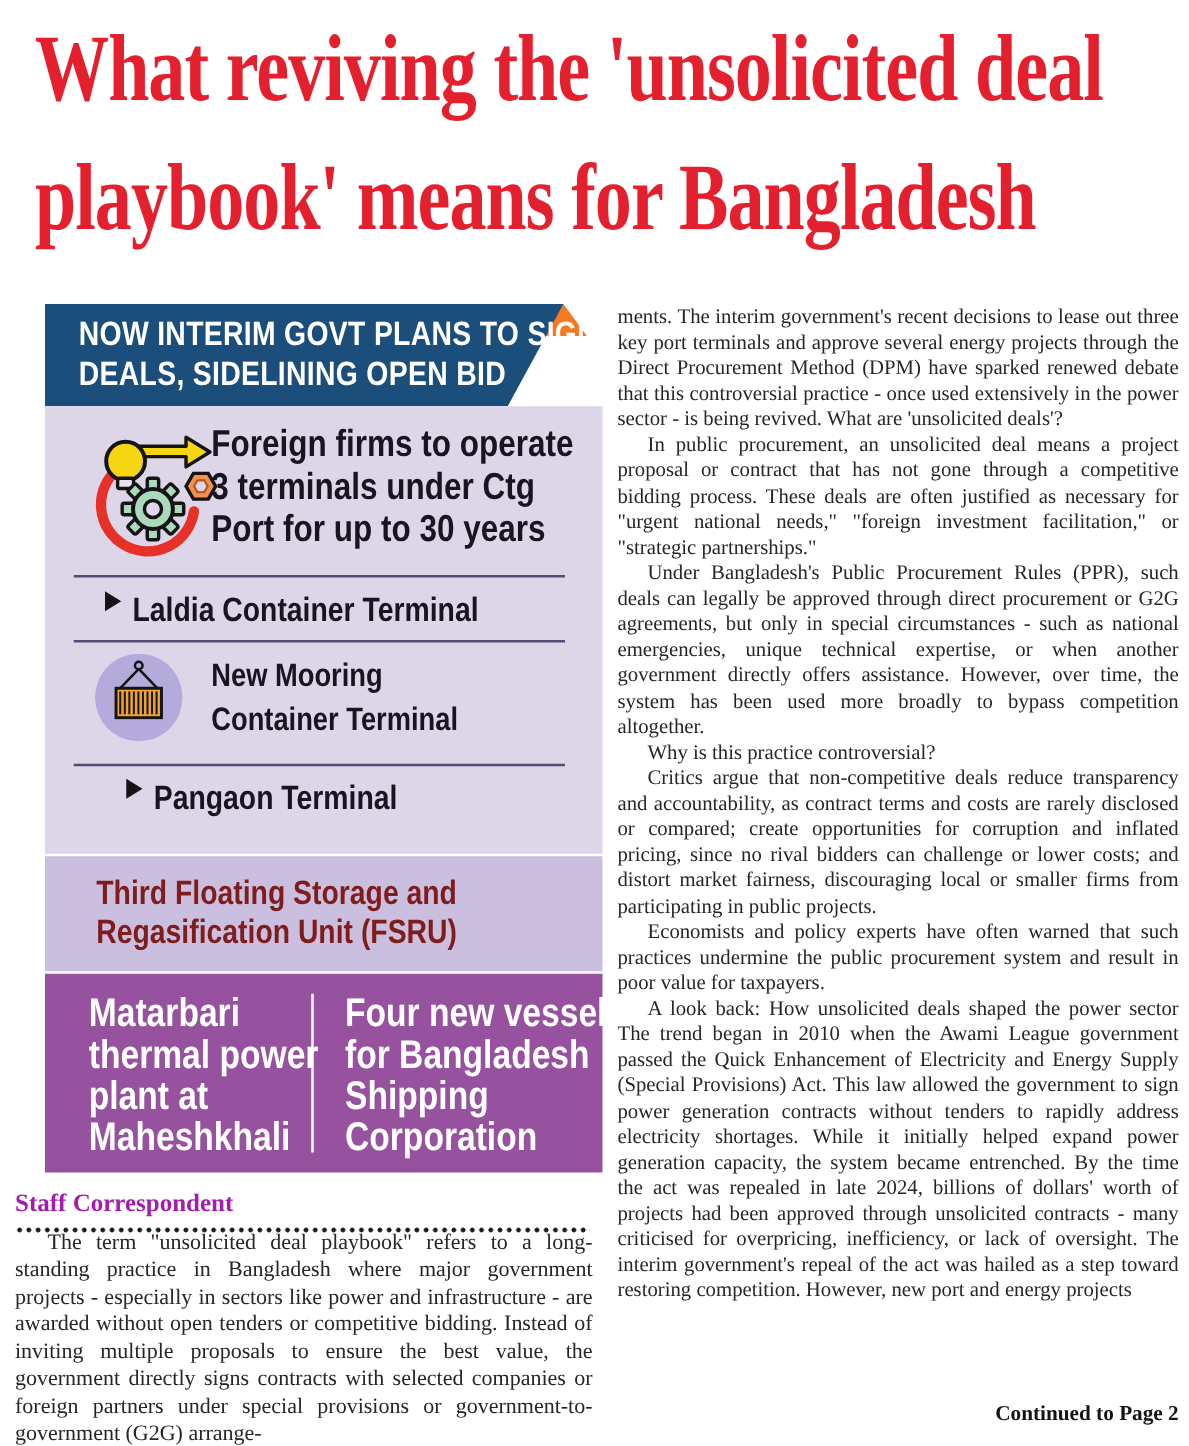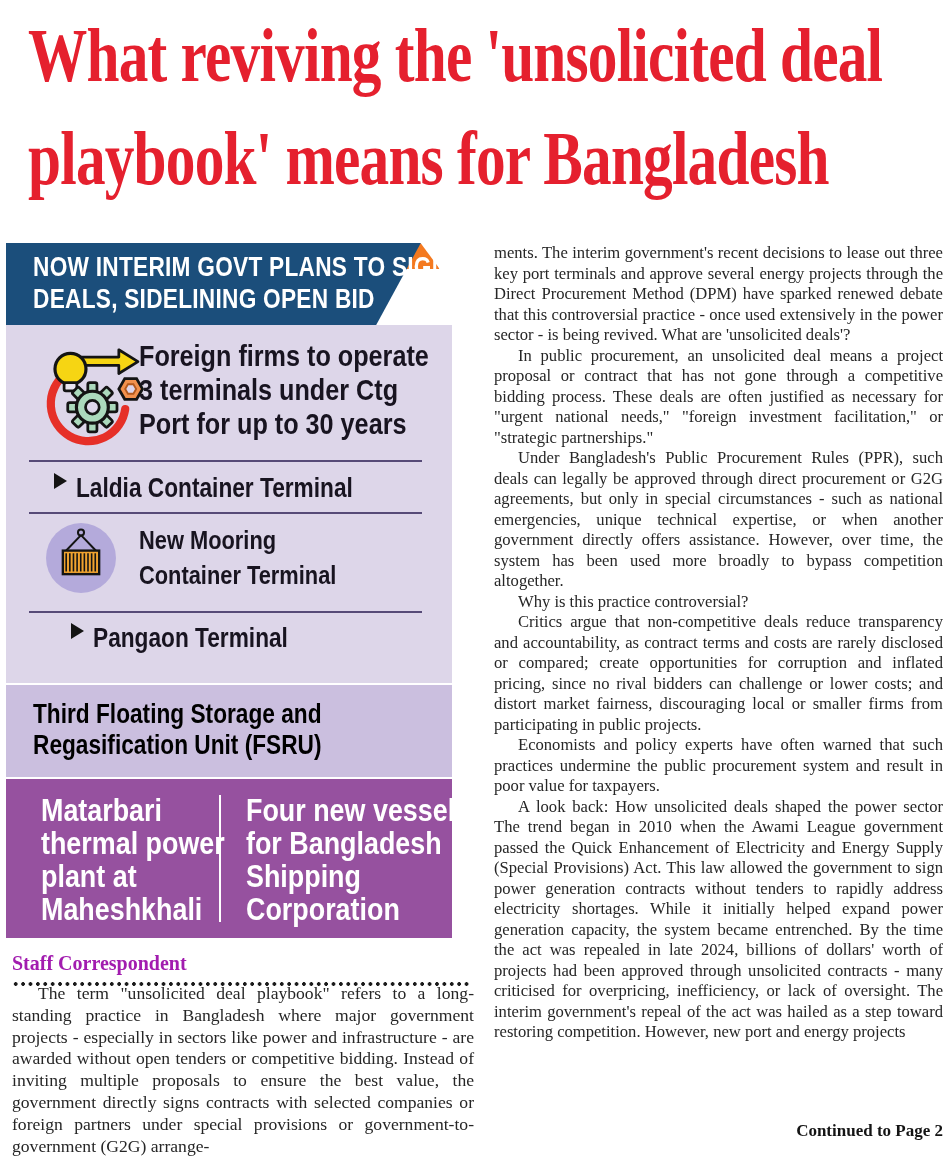--- a/index.html
+++ b/index.html
@@ -5,21 +5,21 @@
   html,body{margin:0;padding:0;background:#fff;}
   .page{position:relative;width:951px;height:1157px;background:#fff;overflow:hidden;
         font-family:"Liberation Serif",serif;}
 
   
   .headline{position:absolute;left:28px;top:4px;color:#e5202e;font-weight:bold;}
   .hl-line{transform:scaleX(0.78);transform-origin:0 50%;white-space:nowrap;
            font-size:76px;line-height:103px;letter-spacing:-1px;}
 
   
-  .infobox{position:absolute;left:6px;top:243px;width:446px;
+  .infobox{position:absolute;left:36px;top:243px;width:446px;
            font-family:"Liberation Sans",sans-serif;color:#181420;}
   .cond{transform:scaleX(0.84);transform-origin:0 50%;white-space:nowrap;}
 
   .info-header{position:relative;height:82px;}
   .ih-blue{position:absolute;left:0;top:0;width:100%;height:100%;background:#1b4e7b;
            clip-path:polygon(0 0,93% 0,83% 100%,0 100%);z-index:1;}
   .ih-tri{position:absolute;left:calc(93% - 21px);top:0;width:40px;height:26px;
           background:#f4791f;clip-path:polygon(52% 0,100% 100%,0 100%);z-index:0;}
   .ih-text{position:absolute;z-index:2;left:27px;top:8px;color:#fff;font-weight:bold;font-size:27px;}
   .ih-text .cond{line-height:32px;letter-spacing:.3px;}
@@ -31,22 +31,22 @@
   .divline{position:absolute;left:23px;width:393px;border-top:2px solid #564a77;}
   .d1{top:135px;}.d2{top:187px;}.d3{top:286px;}
   .bullet-row{position:absolute;left:48px;display:flex;font-size:27px;font-weight:bold;}
   .b1{top:148px;}.b2{top:298px;padding-left:17px;}
   .tri-bullet{width:0;height:0;border-left:13px solid #141414;border-top:8px solid transparent;
               border-bottom:8px solid transparent;margin-right:9px;flex:0 0 auto;}
   .item2-icon{position:absolute;left:38px;top:196px;width:74px;height:74px;}
   .item2-text{position:absolute;left:133px;top:198px;font-size:26px;font-weight:bold;}
   .item2-text .cond{line-height:35px;}
 
-  .fsru{margin-top:2px;height:92px;background:#cbbfdf;padding:14px 0 0 27px;box-sizing:border-box;
-        font-size:27px;font-weight:bold;color:#000000;}
+  .fsru{margin-top:2px;height:92px;background:#cbbfdf;padding:14px 0 0 41px;box-sizing:border-box;
+        font-size:27px;font-weight:bold;color:#7f1d1d;}
   .fsru .cond{line-height:31px;}
 
   .purple{position:relative;margin-top:2px;height:159px;background:#96519f;color:#fff;
           font-weight:bold;font-size:32px;}
   .p-left{position:absolute;left:35px;top:15px;}
   .p-right{position:absolute;left:240px;top:15px;}
   .purple .cond{line-height:33px;}
   .p-div{position:absolute;left:213px;top:16px;bottom:16px;width:2px;background:#fff;}
 
   

